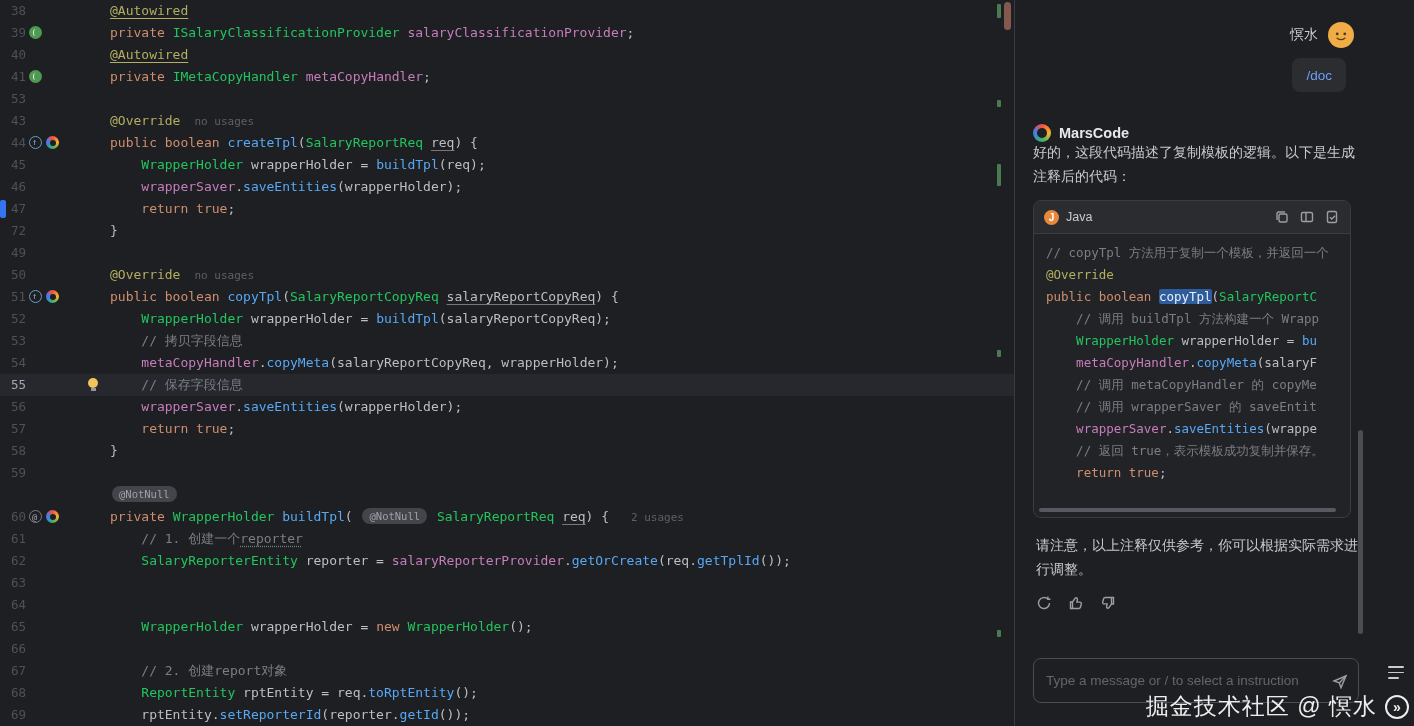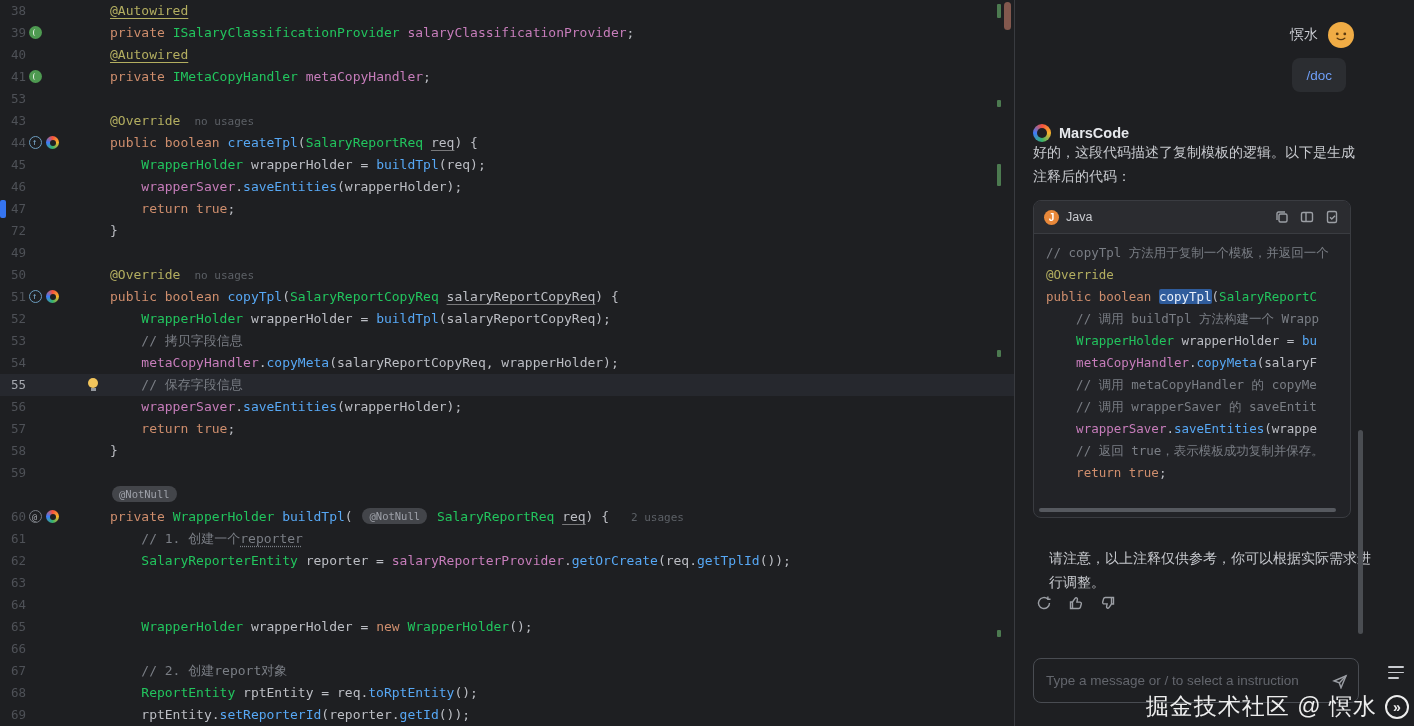--- a/index.html
+++ b/index.html
@@ -60,21 +60,21 @@
   .code-block{position:absolute;left:18px;top:200px;width:318px;height:318px;box-sizing:border-box;background:#222327;border:1px solid #3A3C41;border-radius:8px;overflow:hidden;}
   .code-header{height:32px;background:#2B2C30;border-bottom:1px solid #3A3C41;display:flex;align-items:center;padding:0 10px;gap:7px;}
   .java-icon{width:15px;height:15px;border-radius:50%;background:#E8883A;color:#fff;font-size:10px;font-weight:bold;display:flex;align-items:center;justify-content:center;}
   .code-lang{color:#C9CBD0;font-size:12.5px;flex:1;}
   .code-actions{display:flex;gap:9px;}
   .icon-btn{width:16px;height:16px;display:inline-block;cursor:pointer;}
   .icon-btn svg{stroke:#9B9EA4;fill:none;stroke-width:1.4;}
   #chat-code{padding:8px 0 0 12px;font-family:"DejaVu Sans Mono","Liberation Mono",monospace;font-size:12.5px;}
   .crow{height:22px;line-height:22px;white-space:pre;overflow:hidden;}
   .h-scrollbar{position:absolute;left:5px;right:14px;bottom:5px;height:4px;background:#56595F;border-radius:2px;}
-  .note{position:absolute;left:18px;top:530px;width:322px;margin:16px;color:#C7C9CE;font-size:14px;line-height:24px;}
+  .note{position:absolute;left:18px;top:530px;width:322px;margin:3px;color:#C7C9CE;font-size:14px;line-height:24px;}
   .msg-actions{position:absolute;left:20px;top:594px;display:flex;gap:14px;}
   .msg-actions .icon-btn{width:18px;height:18px;}
   .input-box{position:absolute;left:18px;top:658px;width:326px;height:45px;box-sizing:border-box;border:1px solid #494C52;border-radius:8px;display:flex;align-items:center;padding:0 10px;background:#1E1F22;}
   .input-box input{flex:1;background:transparent;border:none;outline:none;color:#C9CBD0;font-size:13.5px;font-family:"Liberation Sans","DejaVu Sans",sans-serif;}
   .input-box input::placeholder{color:#63666D;}
   .menu-icon{position:absolute;right:10px;top:666px;width:16px;height:13px;display:flex;flex-direction:column;justify-content:space-between;cursor:pointer;}
   .menu-icon i{display:block;height:1.8px;background:#C9CBD0;border-radius:1px;}
   .menu-icon i:nth-child(3){width:70%;}
   .chat-scrollbar{position:absolute;left:343px;top:430px;width:5px;height:204px;background:#4A4D52;border-radius:3px;}
   

